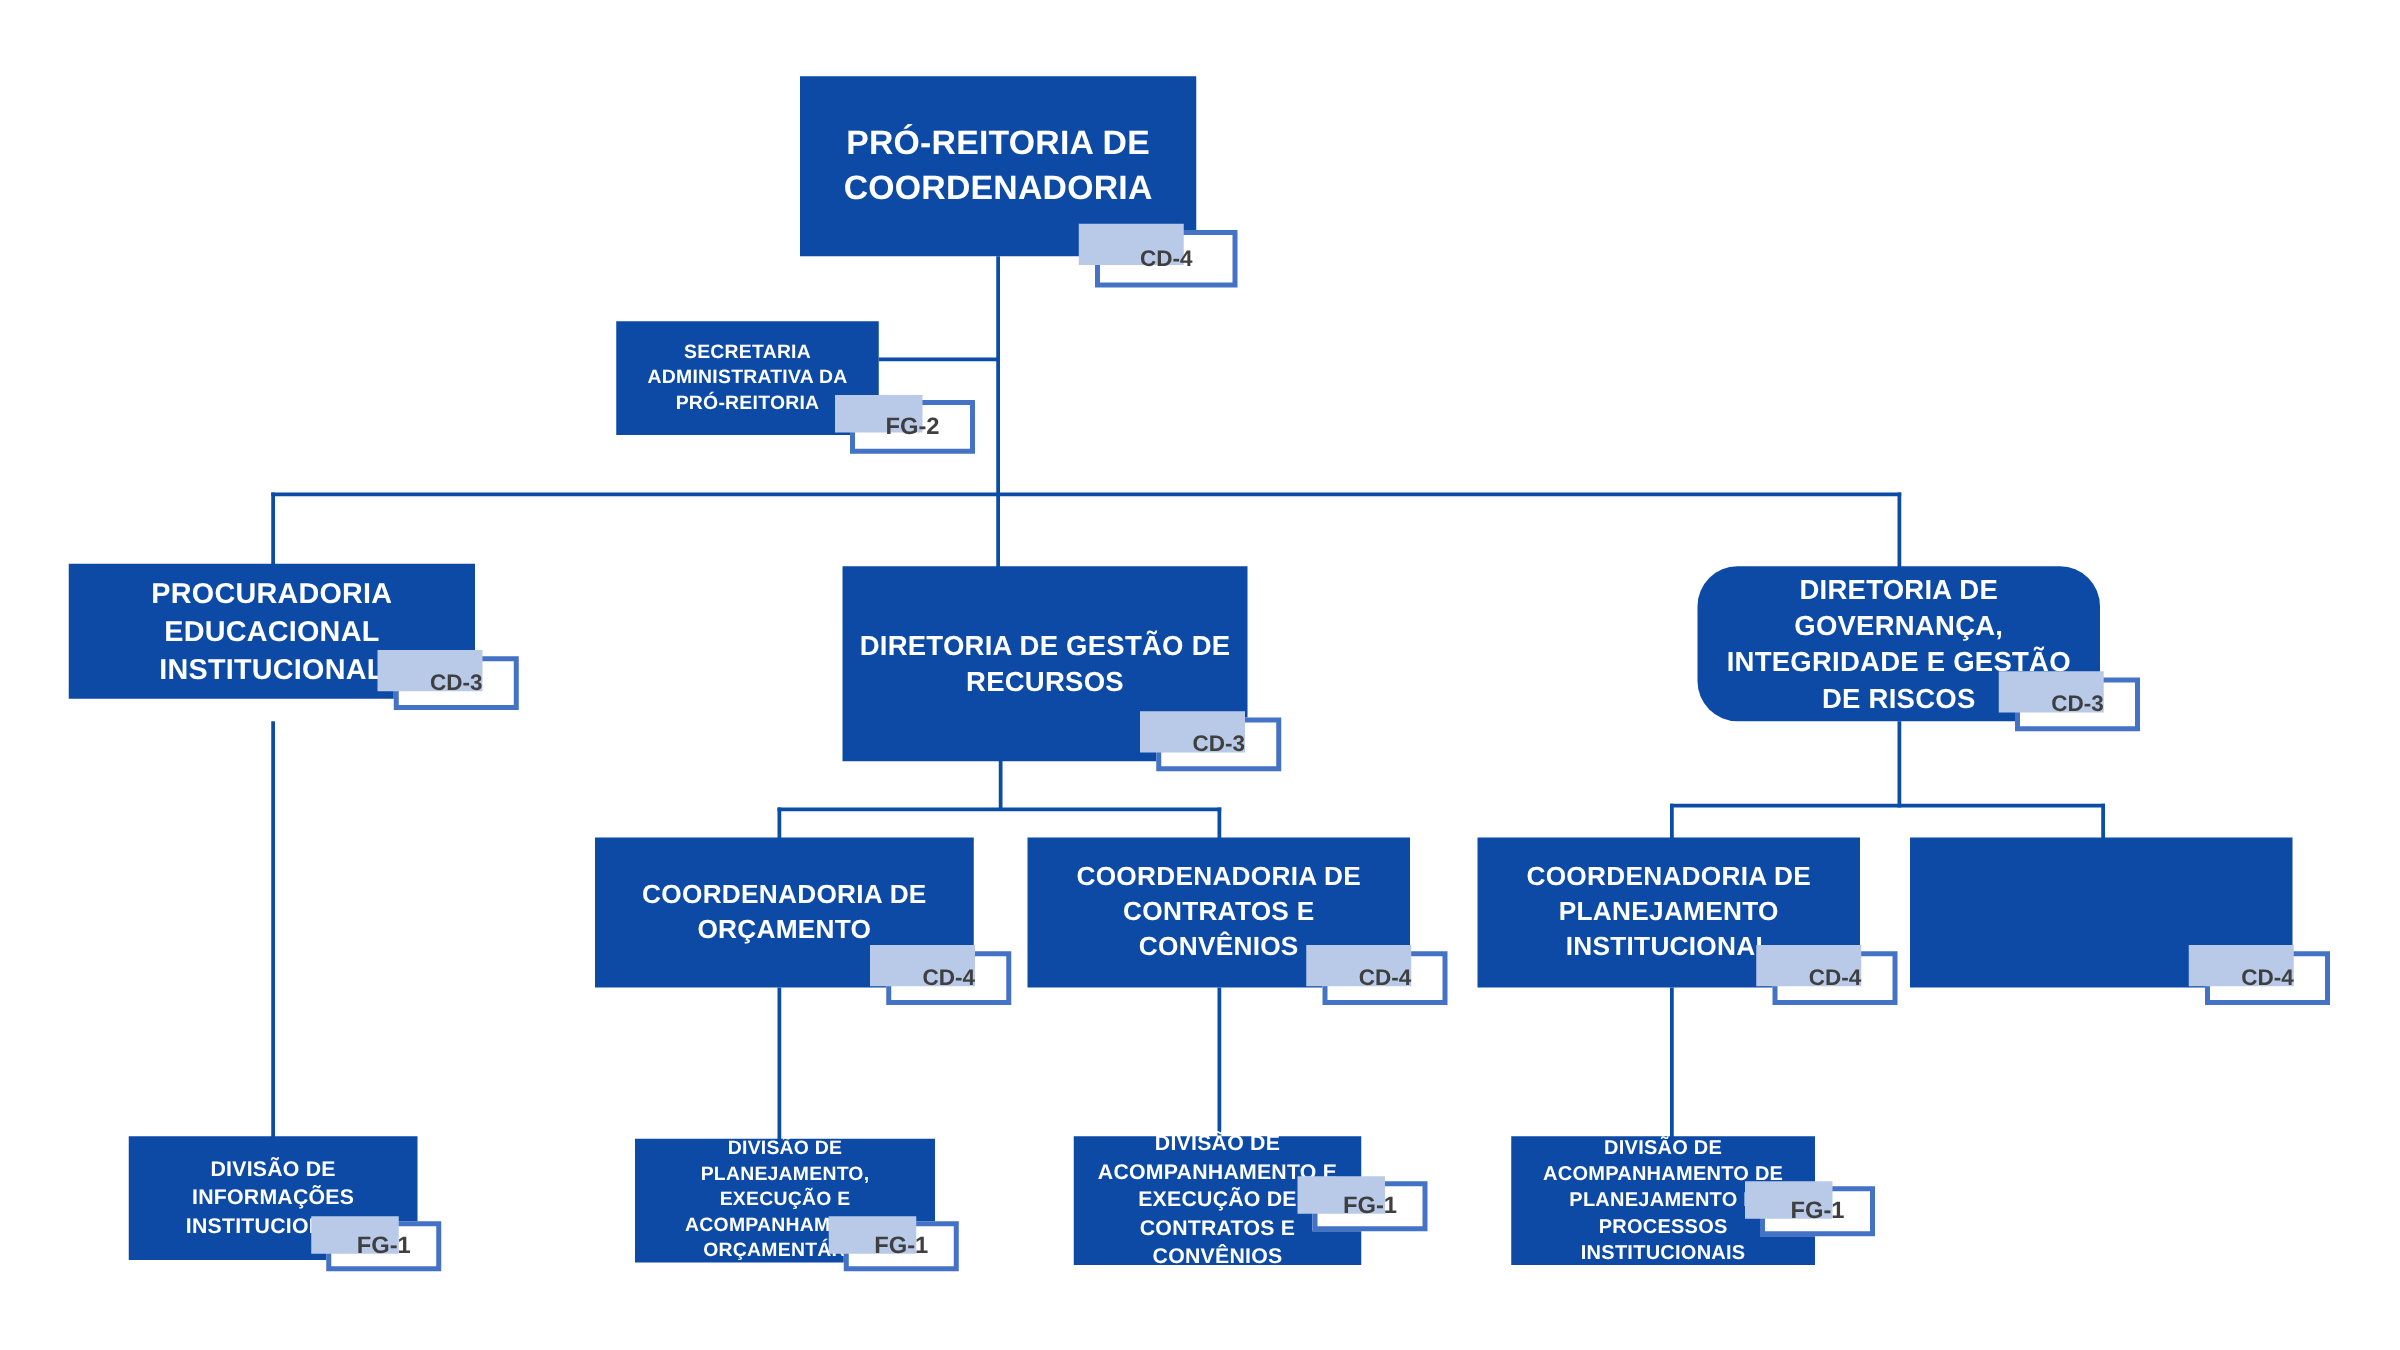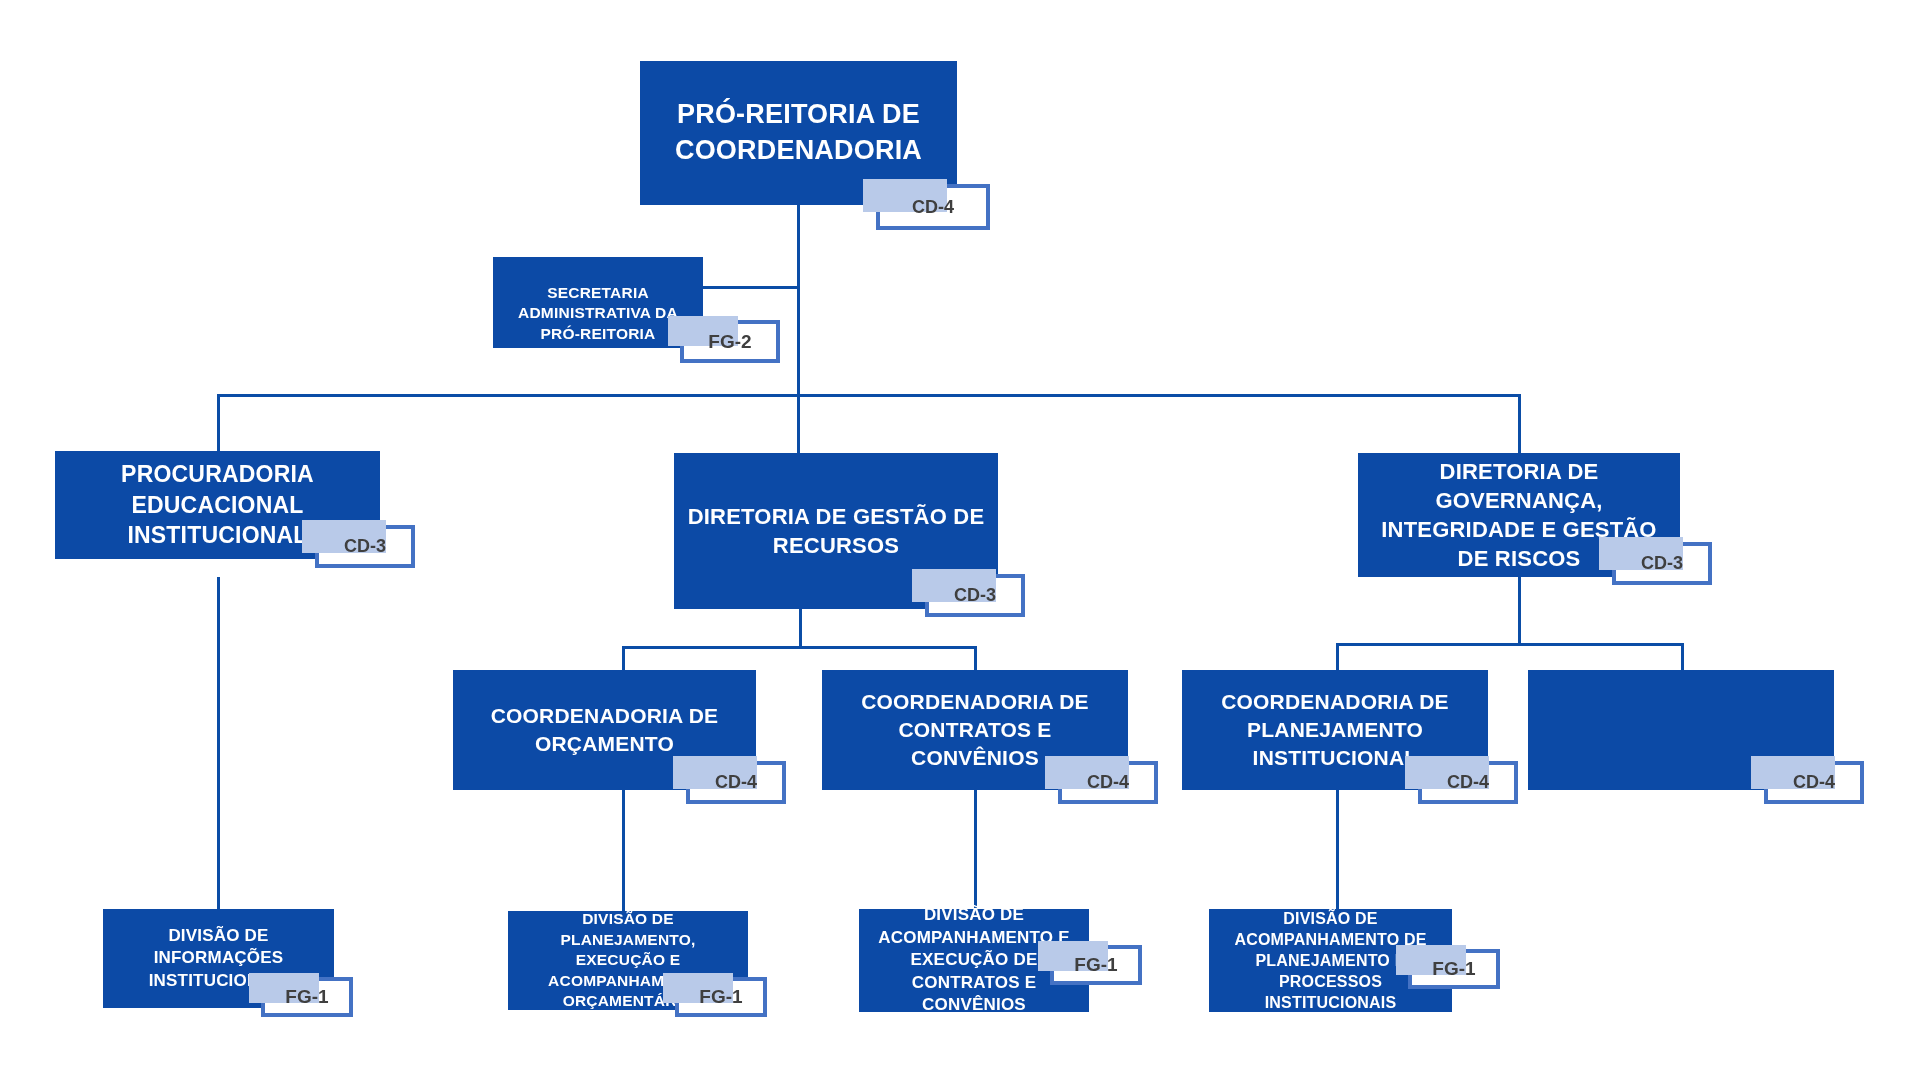--- a/index.html
+++ b/index.html
@@ -67,25 +67,25 @@
     inset: 0;
     display: flex;
     align-items: center;
     justify-content: center;
     font-size: 18px;
     font-weight: 700;
     color: var(--tag-text, #3f3f3f);
   }
   
   #n-pro  { left: 640px;  top: 61px;  width: 317px; height: 144px; font-size: 27px; }
-  #n-sec  { left: 493px;  top: 257px; width: 210px; height: 91px;  font-size: 15.5px; align-items: flex-end; }
+  #n-sec  { left: 493px;  top: 257px; width: 210px; height: 91px;  font-size: 15.5px; }
   #n-proc { left: 55px;   top: 451px; width: 325px; height: 108px; font-size: 23px; }
   #n-dger { left: 674px;  top: 453px; width: 324px; height: 156px; font-size: 22px; }
-  #n-dgov { left: 1358px; top: 453px; width: 322px; height: 124px; font-size: 22px; }
-  #n-corc { left: 453px;  top: 670px; width: 303px; height: 120px; font-size: 21px; }
+  #n-dgov { left: 1358px; top: 453px; width: 322px; height: 124px; font-size: 22px; border-radius: 32px; }
+  #n-corc { left: 476px;  top: 670px; width: 303px; height: 120px; font-size: 21px; }
   #n-ccon { left: 822px;  top: 670px; width: 306px; height: 120px; font-size: 21px; }
   #n-cpla { left: 1182px; top: 670px; width: 306px; height: 120px; font-size: 21px; }
   #n-cint { left: 1528px; top: 670px; width: 306px; height: 120px; font-size: 21px; }
   #n-dinf { left: 103px;  top: 909px; width: 231px; height: 99px;  font-size: 17px; }
   #n-dpla { left: 508px;  top: 911px; width: 240px; height: 99px;  font-size: 15.5px; }
   #n-dcon { left: 859px;  top: 909px; width: 230px; height: 103px; font-size: 17px; }
   #n-dpro { left: 1209px; top: 909px; width: 243px; height: 103px; font-size: 16px; }
 
   
   #t-pro  { right: -33px; bottom: -25px; width: 114px; height: 46px; }

